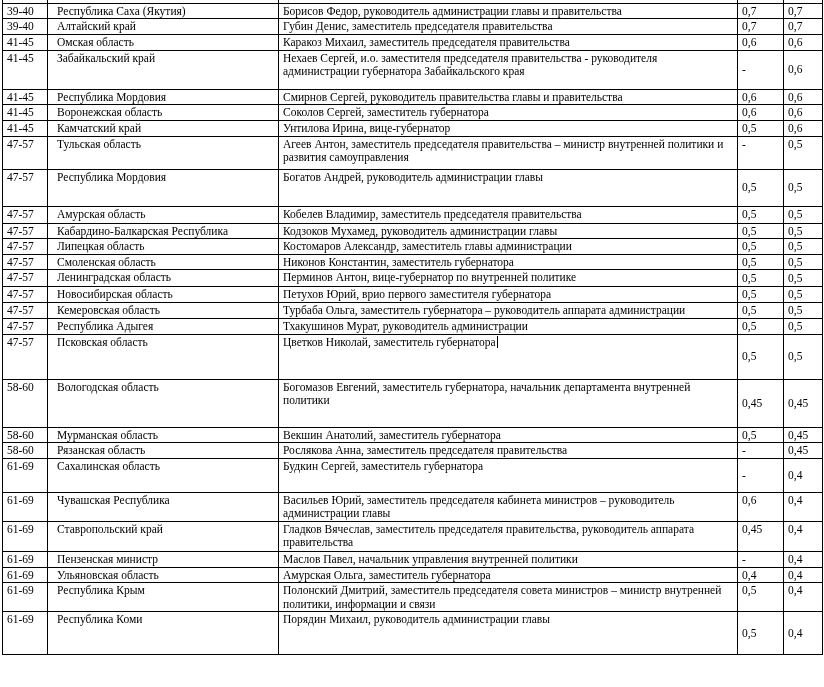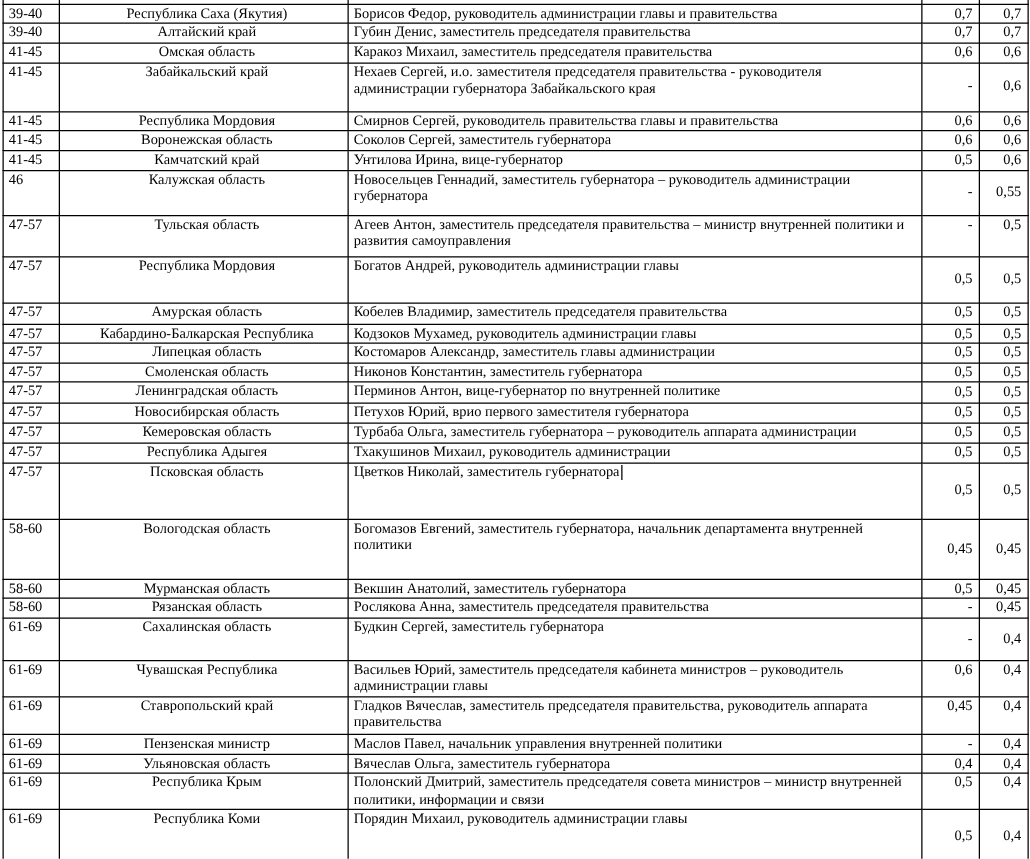--- a/index.html
+++ b/index.html
@@ -19,23 +19,23 @@
   td {
     border: 1px solid #000000;
     font-size: 11.5px;
     line-height: 13.5px;
     vertical-align: top;
     padding: 1px 4px 0 4px;
     overflow: hidden;
     word-wrap: break-word;
   }
   td.rank   { padding-left: 4px; }
-  td.region { padding-left: 9px; text-align: center; }
+  td.region { padding-left: 9px; }
   td.person { padding-left: 4px; padding-right: 6px; margin-top: 21px; }
-  td.val    { text-align: right; padding-right: 5px; vertical-align: middle; }
+  td.val    { text-align: left; padding-right: 5px; vertical-align: middle; }
   td.val.va-top { vertical-align: top; }
   tr.partial-top td    { border-top: none; padding: 0; }
   .caret {
     display: inline-block;
     width: 0;
     border-left: 1px solid #000;
     height: 12px;
     margin-left: 1px;
     vertical-align: text-bottom;
   }
@@ -101,27 +101,20 @@
         <td class="val">0,6</td>
         <td class="val">0,6</td>
       </tr>
       <tr style="height: 16px;">
         <td class="rank">41-45</td>
         <td class="region">Камчатский край</td>
         <td class="person">Унтилова Ирина, вице-губернатор</td>
         <td class="val">0,5</td>
         <td class="val">0,6</td>
       </tr>
-      <tr style="height: 36px;">
-        <td class="rank">46</td>
-        <td class="region">Калужская область</td>
-        <td class="person">Новосельцев Геннадий, заместитель губернатора – руководитель администрации губернатора</td>
-        <td class="val">-</td>
-        <td class="val">0,55</td>
-      </tr>
       <tr style="height: 33px;">
         <td class="rank">47-57</td>
         <td class="region">Тульская область</td>
         <td class="person">Агеев Антон, заместитель председателя правительства – министр внутренней политики и развития самоуправления</td>
         <td class="val va-top">-</td>
         <td class="val va-top">0,5</td>
       </tr>
       <tr style="height: 37px;">
         <td class="rank">47-57</td>
         <td class="region">Республика Мордовия</td>
@@ -174,21 +167,21 @@
       <tr style="height: 15px;">
         <td class="rank">47-57</td>
         <td class="region">Кемеровская область</td>
         <td class="person">Турбаба Ольга, заместитель губернатора – руководитель аппарата администрации</td>
         <td class="val">0,5</td>
         <td class="val">0,5</td>
       </tr>
       <tr style="height: 16px;">
         <td class="rank">47-57</td>
         <td class="region">Республика Адыгея</td>
-        <td class="person">Тхакушинов Михаил, руководитель администрации</td>
+        <td class="person">Тхакушинов Мурат, руководитель администрации</td>
         <td class="val">0,5</td>
         <td class="val">0,5</td>
       </tr>
       <tr style="height: 45px;">
         <td class="rank">47-57</td>
         <td class="region">Псковская область</td>
         <td class="person">Цветков Николай, заместитель губернатора<span class="caret"></span></td>
         <td class="val">0,5</td>
         <td class="val">0,5</td>
       </tr>
@@ -237,21 +230,21 @@
       <tr style="height: 16px;">
         <td class="rank">61-69</td>
         <td class="region">Пензенская министр</td>
         <td class="person">Маслов Павел, начальник управления внутренней политики</td>
         <td class="val">-</td>
         <td class="val">0,4</td>
       </tr>
       <tr style="height: 15px;">
         <td class="rank">61-69</td>
         <td class="region">Ульяновская область</td>
-        <td class="person">Вячеслав Ольга, заместитель губернатора</td>
+        <td class="person">Амурская Ольга, заместитель губернатора</td>
         <td class="val">0,4</td>
         <td class="val">0,4</td>
       </tr>
       <tr style="height: 29px;">
         <td class="rank">61-69</td>
         <td class="region">Республика Крым</td>
         <td class="person">Полонский Дмитрий, заместитель председателя совета министров – министр внутренней политики, информации и связи</td>
         <td class="val va-top">0,5</td>
         <td class="val va-top">0,4</td>
       </tr>

